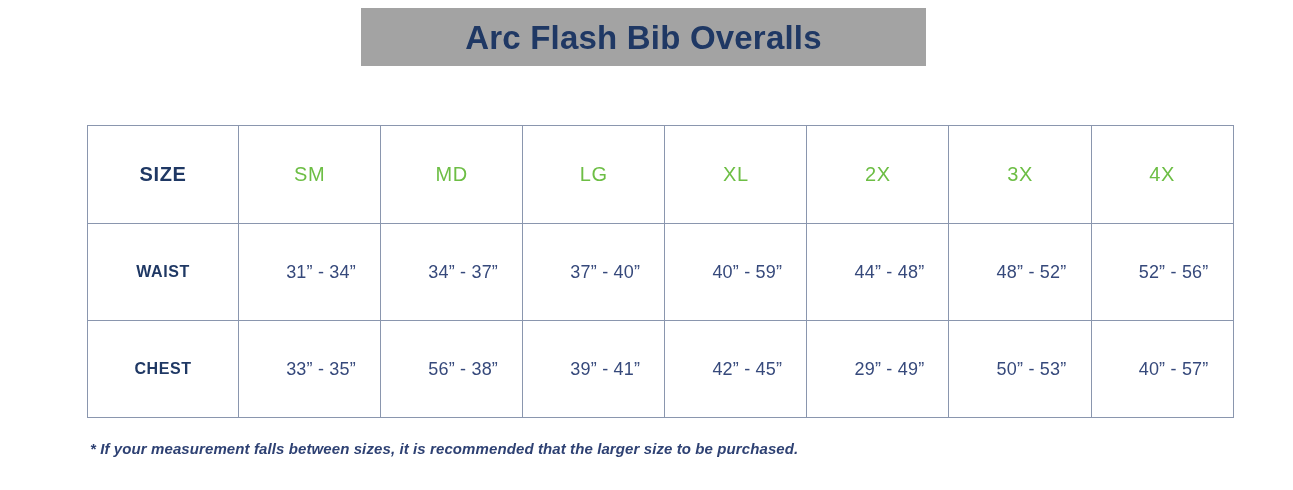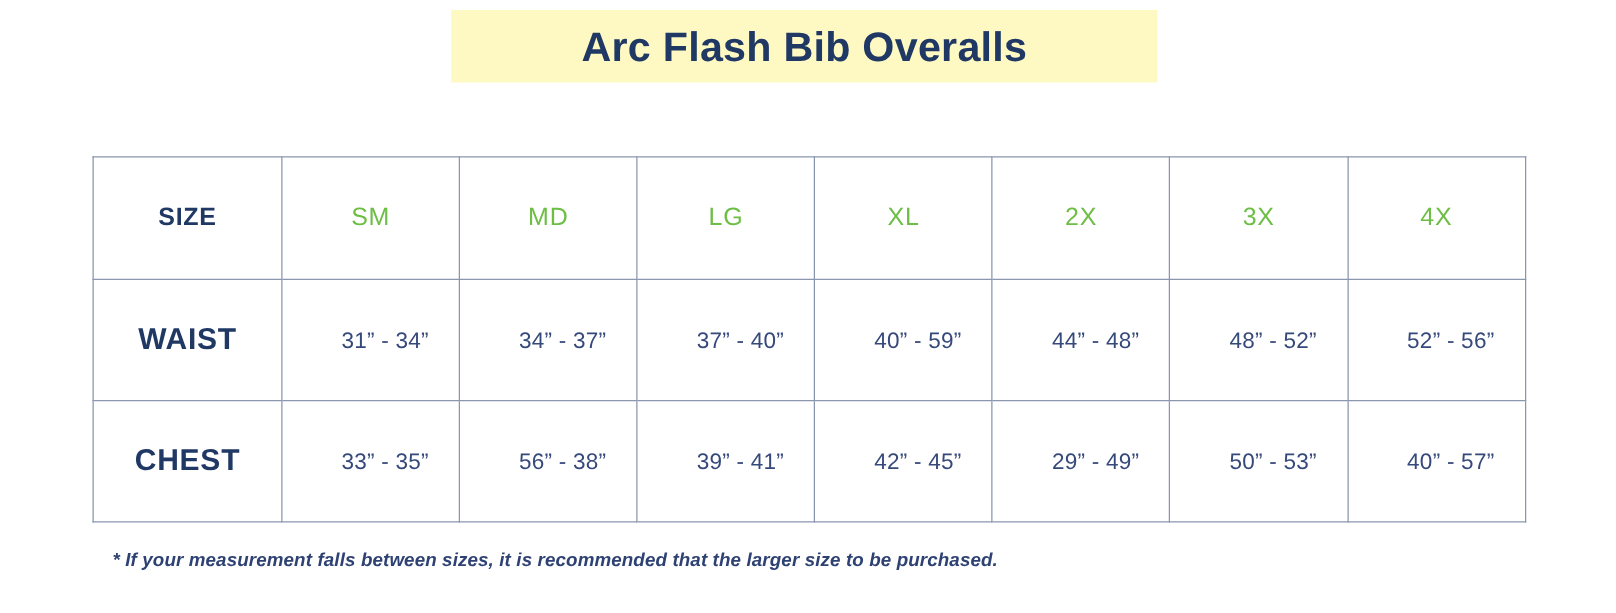--- a/index.html
+++ b/index.html
@@ -20,38 +20,38 @@
     height: 490px;
   }
 
   
   .title-banner {
     position: absolute;
     left: 361px;
     top: 8px;
     width: 565px;
     height: 58px;
-    background: #fef9c3;
+    background: #a3a3a3;
     display: flex;
     align-items: center;
     justify-content: center;
   }
   .title-text {
     color: #1F3864;
     font-size: 33px;
     font-weight: bold;
     letter-spacing: 0.2px;
     line-height: 1;
     white-space: nowrap;
   }
 
   
   .size-table {
     position: absolute;
-    left: 74px;
+    left: 87px;
     top: 125px;
     width: 1138px;
     height: 289px;
     border-collapse: collapse;
     table-layout: fixed;
     padding-left: 34px;
   }
   .size-table td {
     border: 1.5px solid #8A96AE;
     text-align: center;
@@ -71,21 +71,21 @@
     letter-spacing: 0.6px;
   }
   .hdr-size {
     color: #6DBE45;
     font-size: 20px;
     font-weight: normal;
     letter-spacing: 0.6px;
   }
   .row-label {
     color: #1F3864;
-    font-size: 24px;
+    font-size: 16px;
     font-weight: bold;
     letter-spacing: 0.6px;
   }
   .cell-value {
     color: #36497B;
     font-size: 18px;
     font-weight: normal;
     letter-spacing: 0.2px;
     white-space: nowrap;
     margin-left: 23px;

